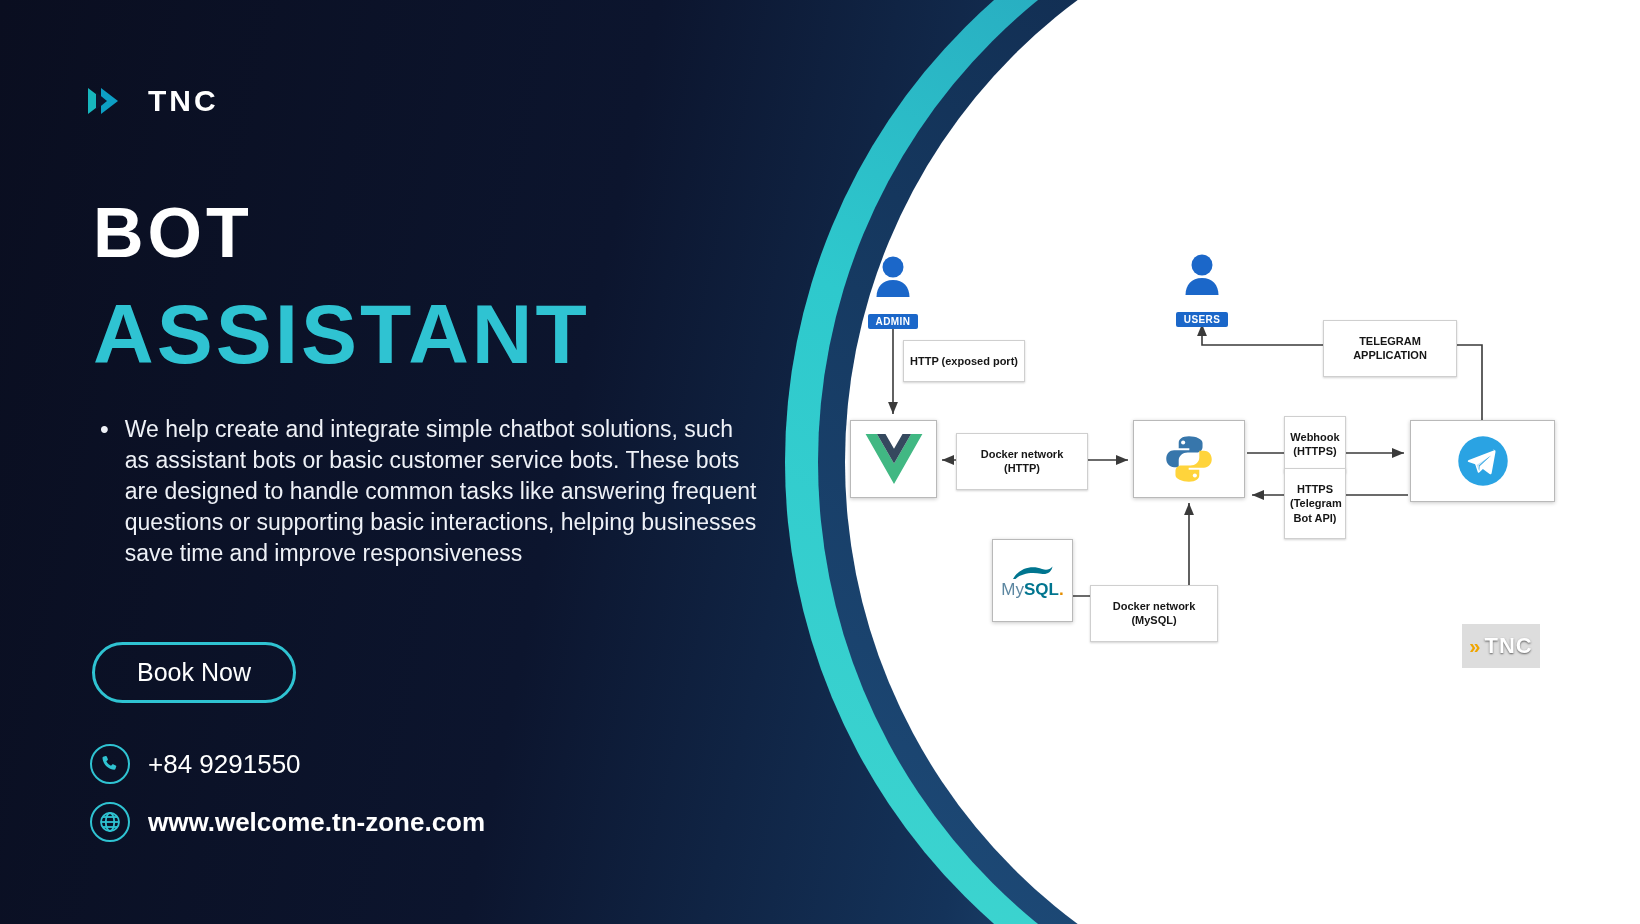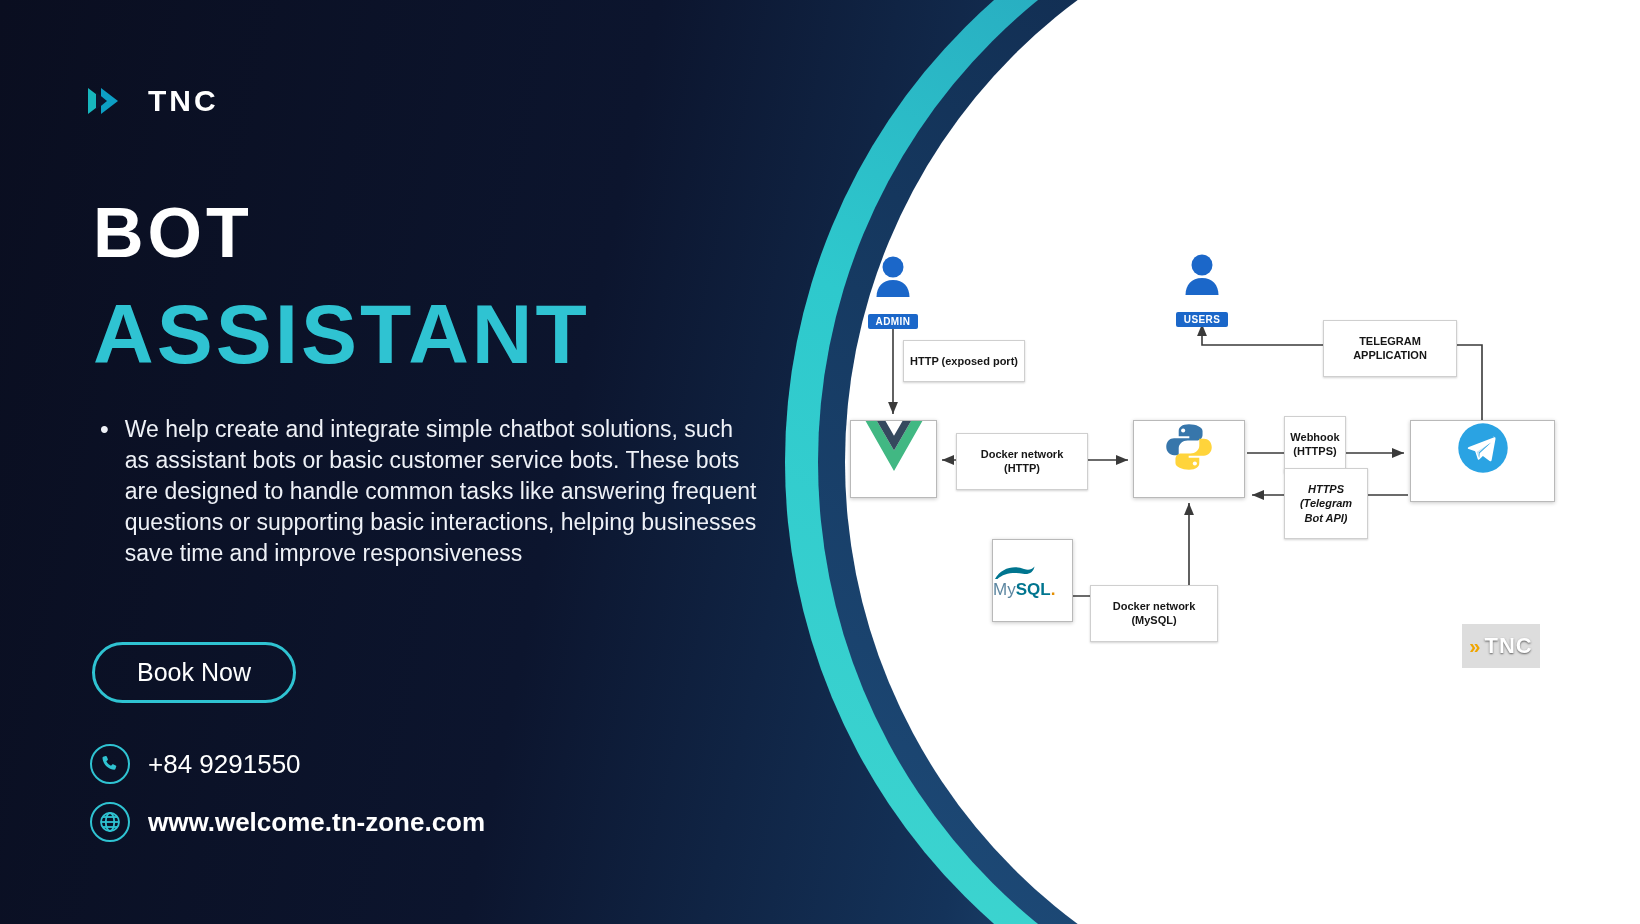--- a/index.html
+++ b/index.html
@@ -39,33 +39,33 @@
   .contact-row.phone { left:90px; top:744px; }
   .contact-row.web   { left:90px; top:802px;font-weight:bold; }
   .cicon { width:40px; height:40px; border:2.5px solid #2fc3d2; border-radius:50%;
            display:flex; align-items:center; justify-content:center; flex:0 0 auto; }
 
   
   .diagram { position:absolute; left:840px; top:240px; width:740px; height:410px; }
   .connectors { position:absolute; inset:0; width:740px; height:410px; }
 
   .node { position:absolute; background:#fff; border:1px solid #b9b9b9;
-          box-shadow:0 1px 4px rgba(0,0,0,.22); display:flex; align-items:flex-start; justify-content:center; }
+          box-shadow:0 1px 4px rgba(0,0,0,.22); display:flex; align-items:center; justify-content:center; }
   .n-vue      { left:10px;  top:180px; width:87px;  height:78px; }
   .n-python   { left:293px; top:180px; width:112px; height:78px; }
   .n-telegram { left:570px; top:180px; width:145px; height:82px; }
   .n-mysql    { left:152px; top:299px; width:81px;  height:83px; flex-direction:column; gap:1px; }
 
   .dlabel { position:absolute; background:#fff; border:1px solid #cfcfcf;
             box-shadow:0 1px 2px rgba(0,0,0,.18); font-size:11px; font-weight:bold; color:#161616;
             padding:13px 5px; text-align:center; line-height:1.3; }
   .l-http         { left:63px;  top:100px; width:122px; }
   .l-docker-http  { left:116px; top:193px; width:132px; }
   .l-webhook      { left:444px; top:176px; width:62px; }
-  .l-https        { left:444px; top:228px; width:84px;font-style:italic; }
+  .l-https        { left:444px; top:228px; width:62px; }
   .l-telegram-app { left:483px; top:80px;  width:134px; }
   .l-docker-mysql { left:250px; top:345px; width:128px;text-align:center; }
 
   .actor { position:absolute; width:56px; display:flex; flex-direction:column; align-items:center; gap:16px; }
   .a-admin { left:25px;  top:16px; }
   .a-users { left:334px; top:14px; }
   .actor-label { background:#1b67c9; color:#fff; font-size:10px; font-weight:bold;
                  padding:2px 8px; border-radius:2px; letter-spacing:.4px; }
 
   .mysql-text { font-size:17px; line-height:1; }

